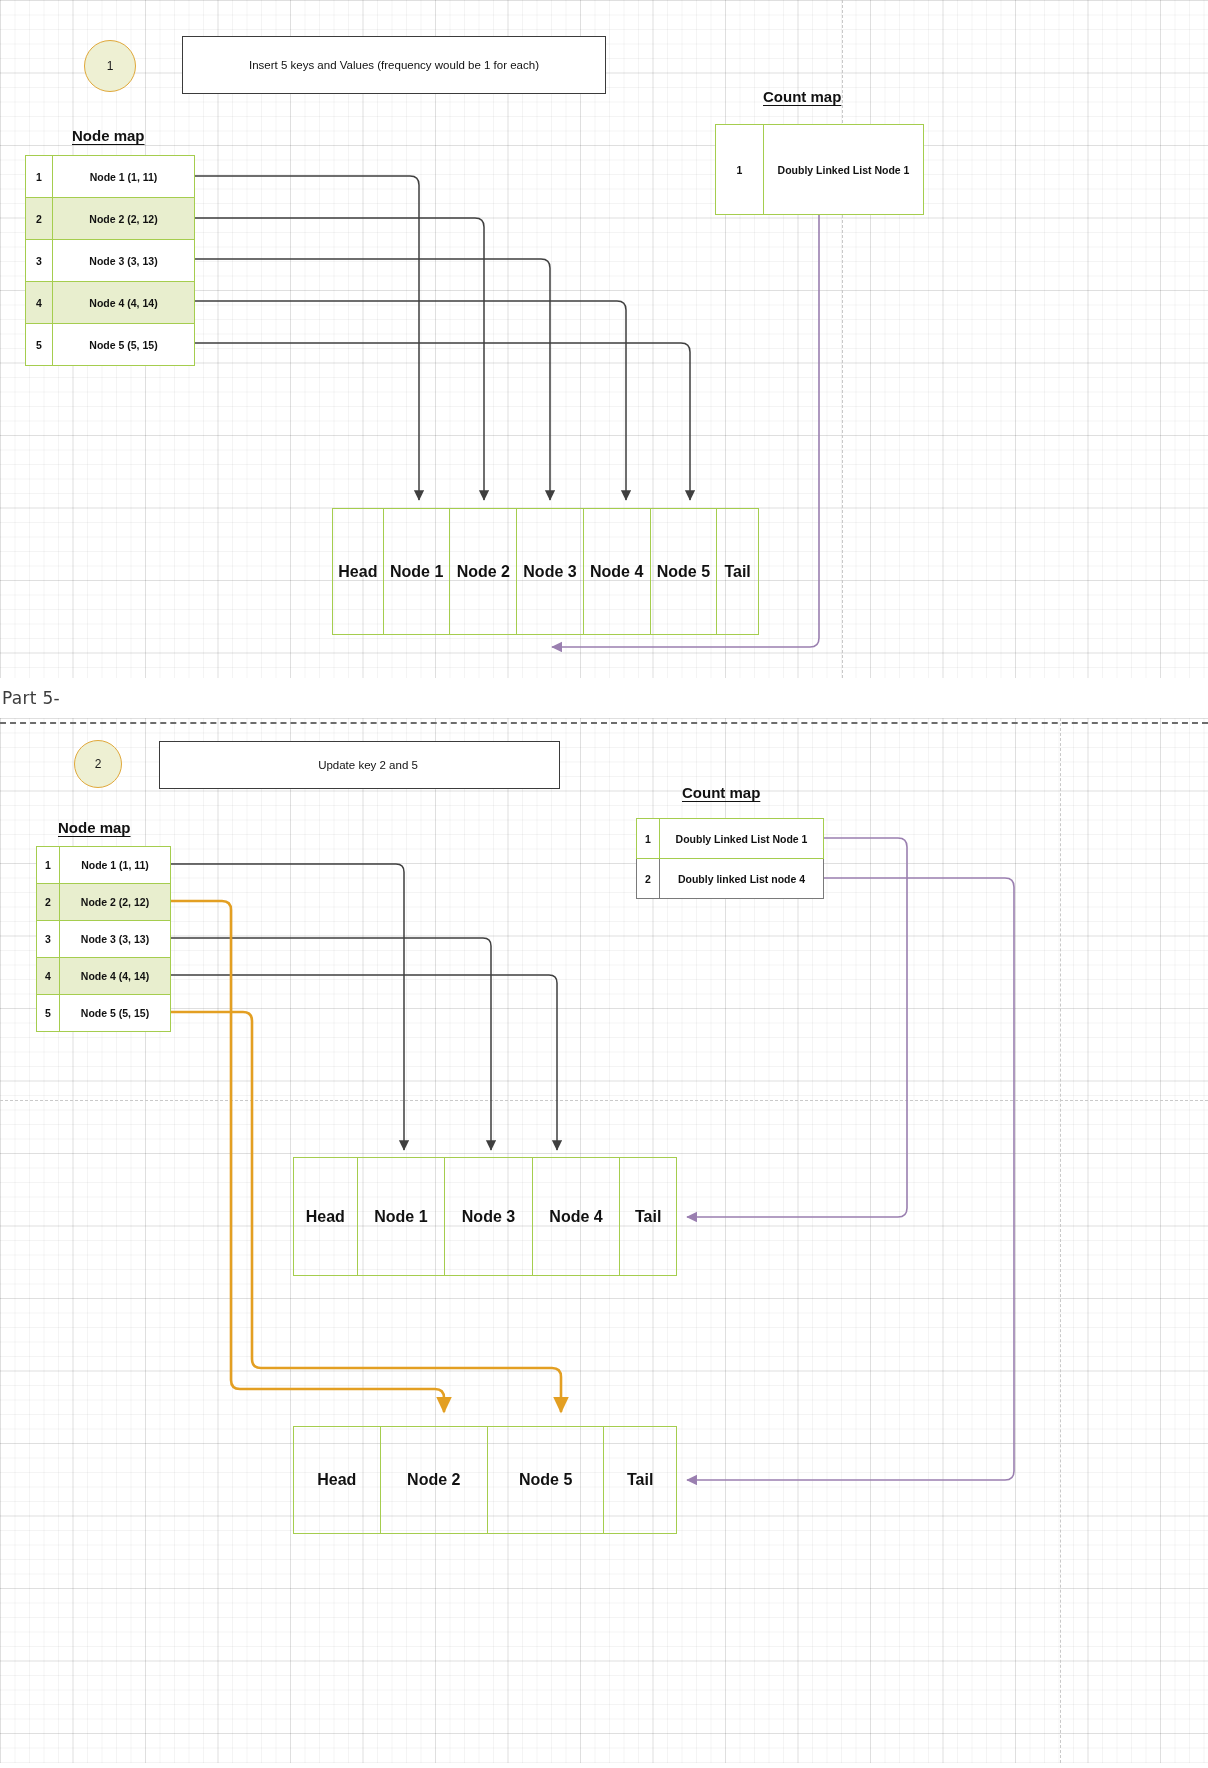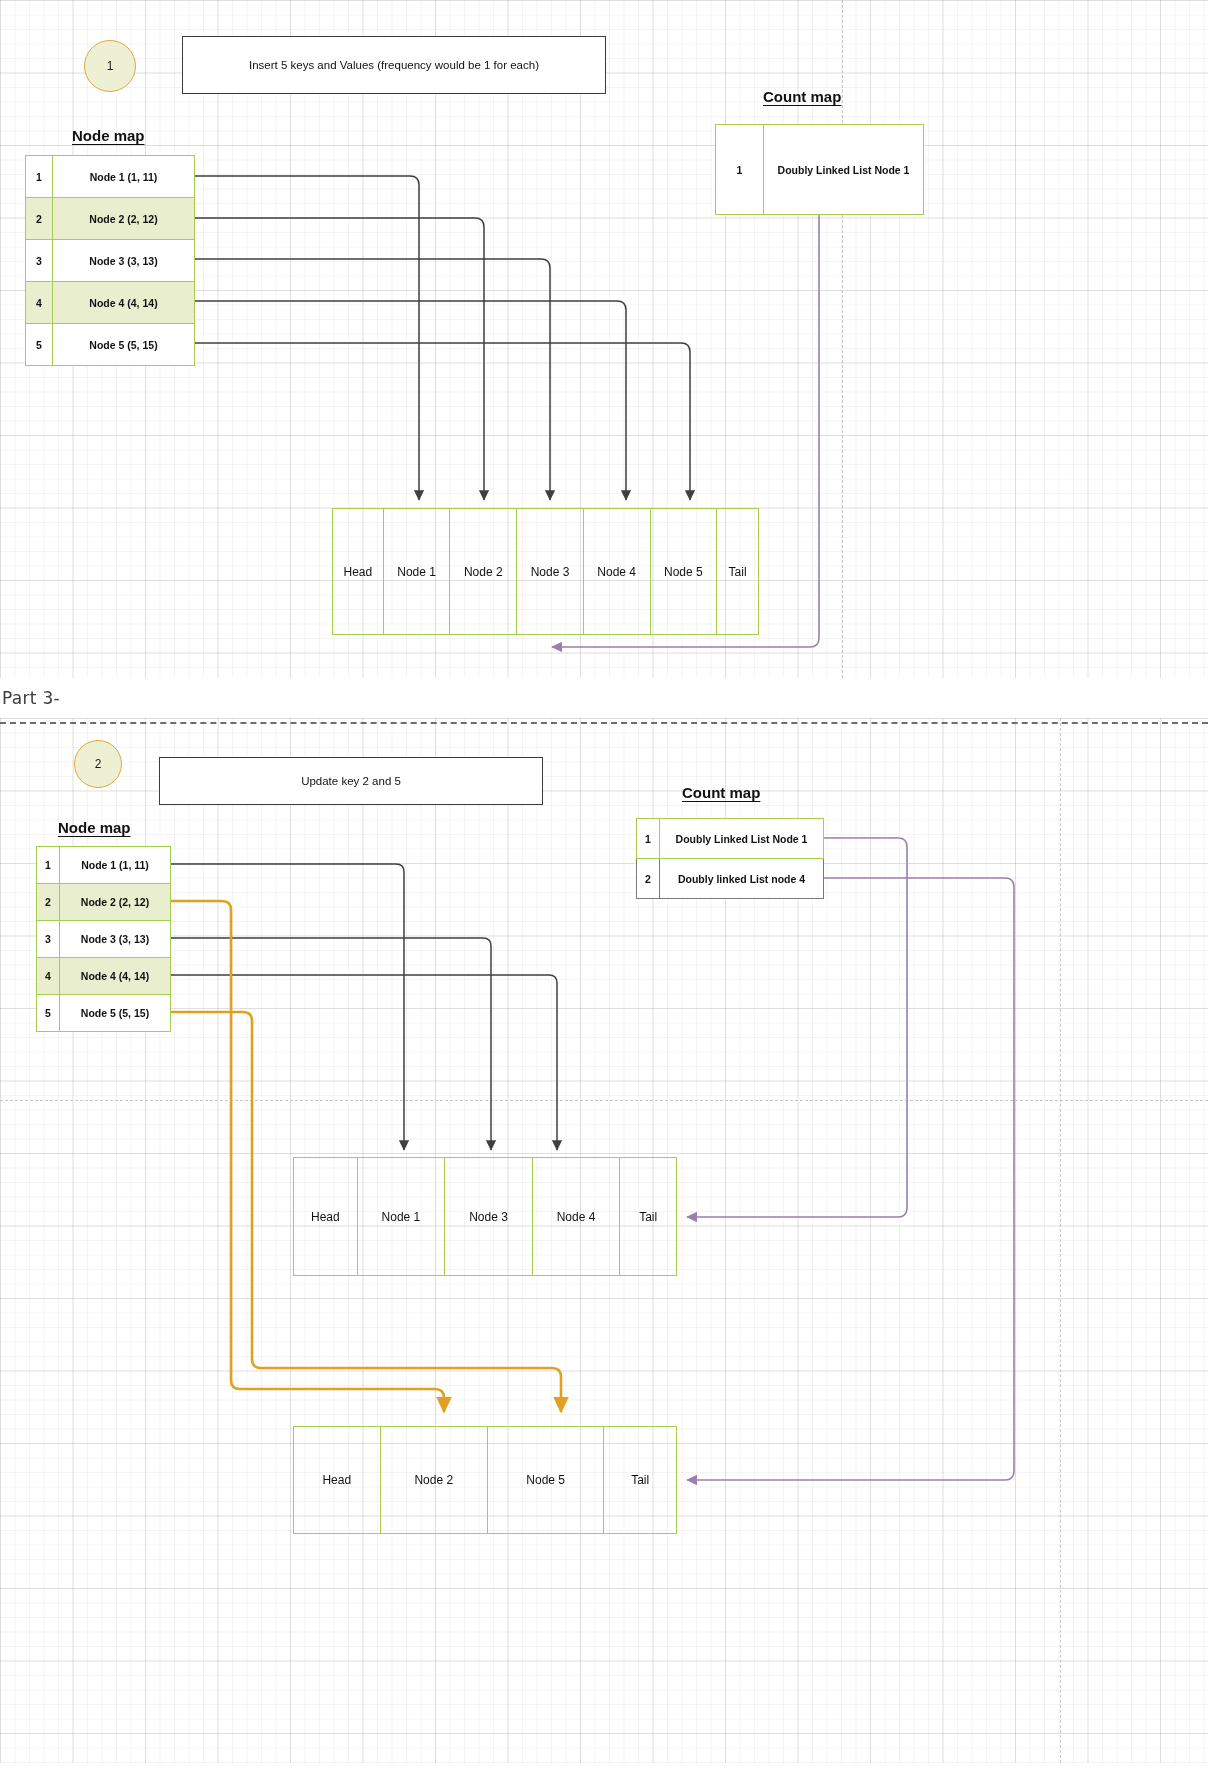--- a/index.html
+++ b/index.html
@@ -62,21 +62,21 @@
   .map-table td.k{width:26px;}
   .map-table tr.alt td{background:#e8eece;}
   .map-table tr.plain td{background:#ffffff;}
   .map-table tr.grayrow td{border-color:#7a7a7a;background:#ffffff;}
 
   
   .dll{position:absolute;display:flex;border:1.6px solid #a5cd4e;box-sizing:border-box;}
   .dll .cell{
     border-right:1.6px solid #a5cd4e;box-sizing:border-box;
     display:flex;align-items:center;justify-content:center;
-    font-size:12px;color:#111;font-weight:400;background:transparent;
+    font-size:16px;color:#111;font-weight:700;background:transparent;
   }
   .dll .cell:last-child{border-right:none;}
 
   svg.wires{position:absolute;left:0;top:0;width:1208px;height:1768px;overflow:visible;pointer-events:none;}
   .w-dark{fill:none;stroke:#3f3f3f;stroke-width:1.5;}
   .w-purple{fill:none;stroke:#9a7fb0;stroke-width:1.6;}
   .w-orange{fill:none;stroke:#e39f22;stroke-width:2.6;}
 </style>
 </head>
 <body>
@@ -139,28 +139,28 @@
   <div class="dll" style="left:332px;top:508px;width:427px;height:127px;">
     <div class="cell" style="width:51px;">Head</div>
     <div class="cell" style="width:67px;">Node 1</div>
     <div class="cell" style="width:67px;">Node 2</div>
     <div class="cell" style="width:67px;">Node 3</div>
     <div class="cell" style="width:67px;">Node 4</div>
     <div class="cell" style="width:67px;">Node 5</div>
     <div class="cell" style="width:41px;">Tail</div>
   </div>
 
-  <div class="part-label" style="left:2px;top:688px;">Part 3-</div>
+  <div class="part-label" style="left:2px;top:688px;">Part 5-</div>
   <div class="sep-dash" style="top:722px;"></div>
 
   <div class="badge" style="left:74px;top:740px;width:46px;height:46px;">
     <span>2</span>
   </div>
 
-  <div class="note-box" style="left:159px;top:757px;width:382px;height:46px;">
+  <div class="note-box" style="left:159px;top:741px;width:382px;height:46px;padding-left:17px;">
     <span>Update key 2 and 5</span>
   </div>
 
   <div class="map-title" style="left:58px;top:819px;">Node map</div>
 
   <table class="map-table" style="left:36px;top:846px;width:135px;">
     <tbody>
         <tr class="plain" style="height:37px;">
       <td class="k" style="width:22px;">1</td>
       <td>Node 1 (1, 11)</td>

